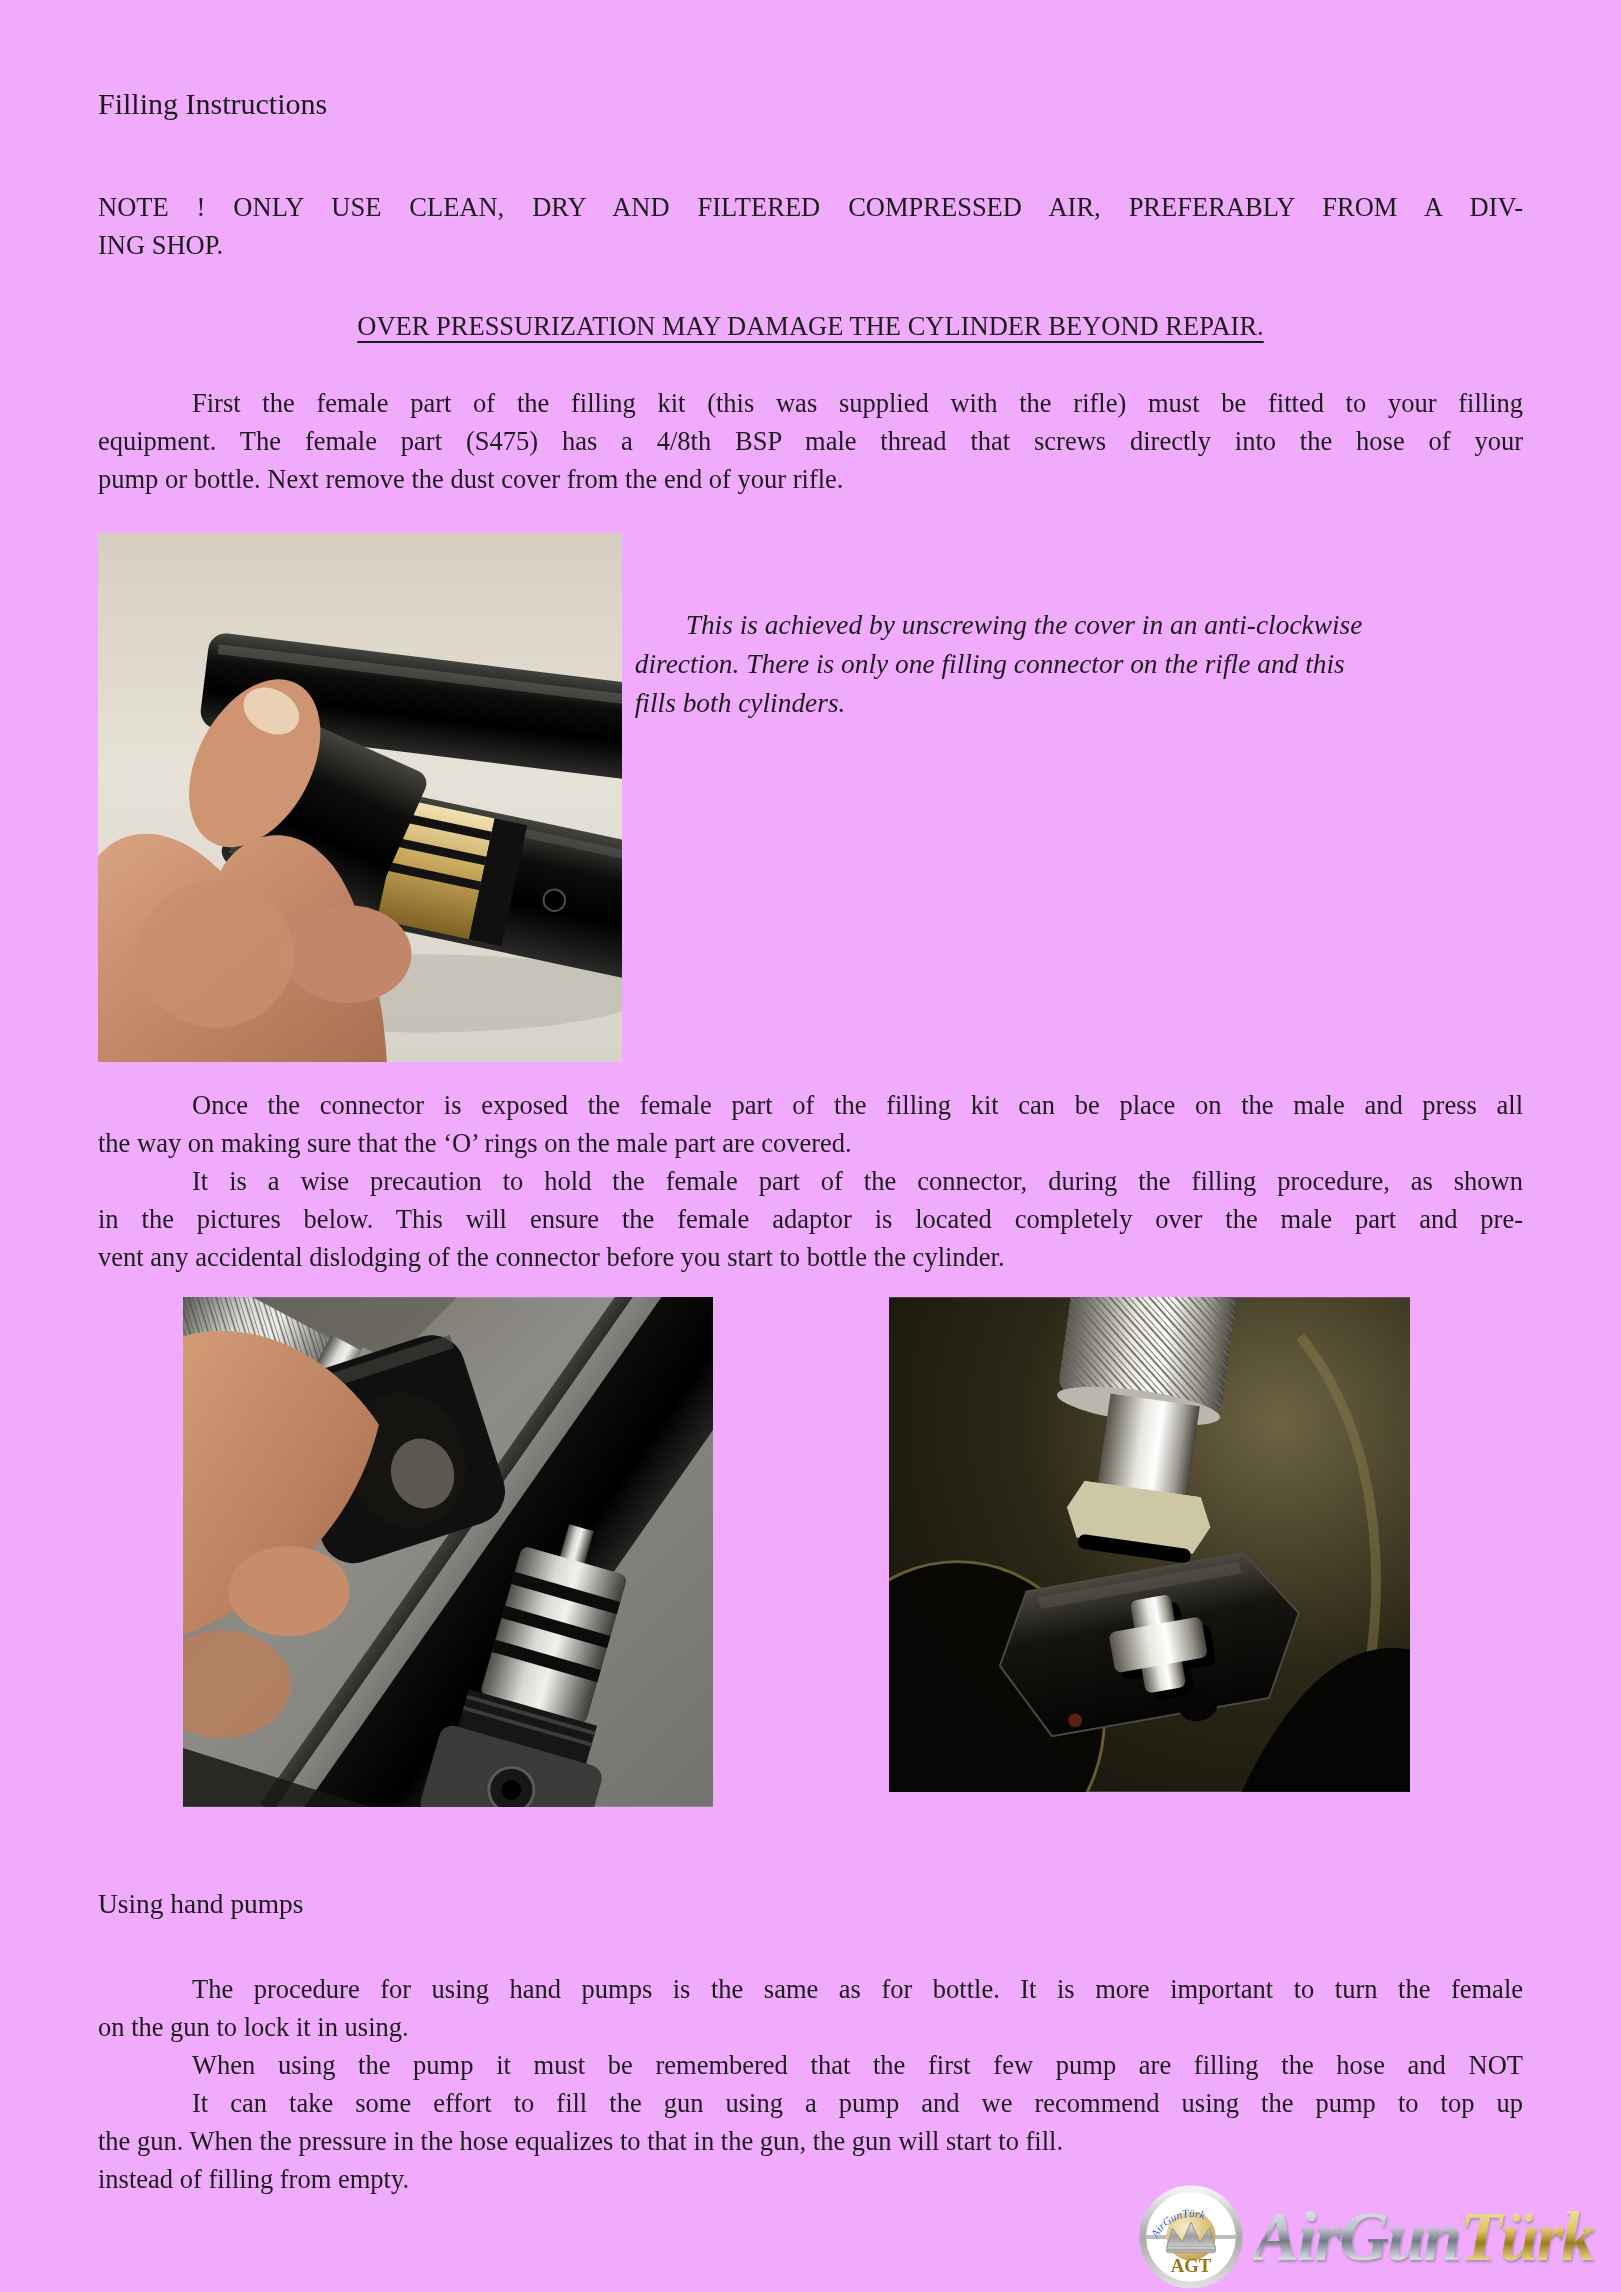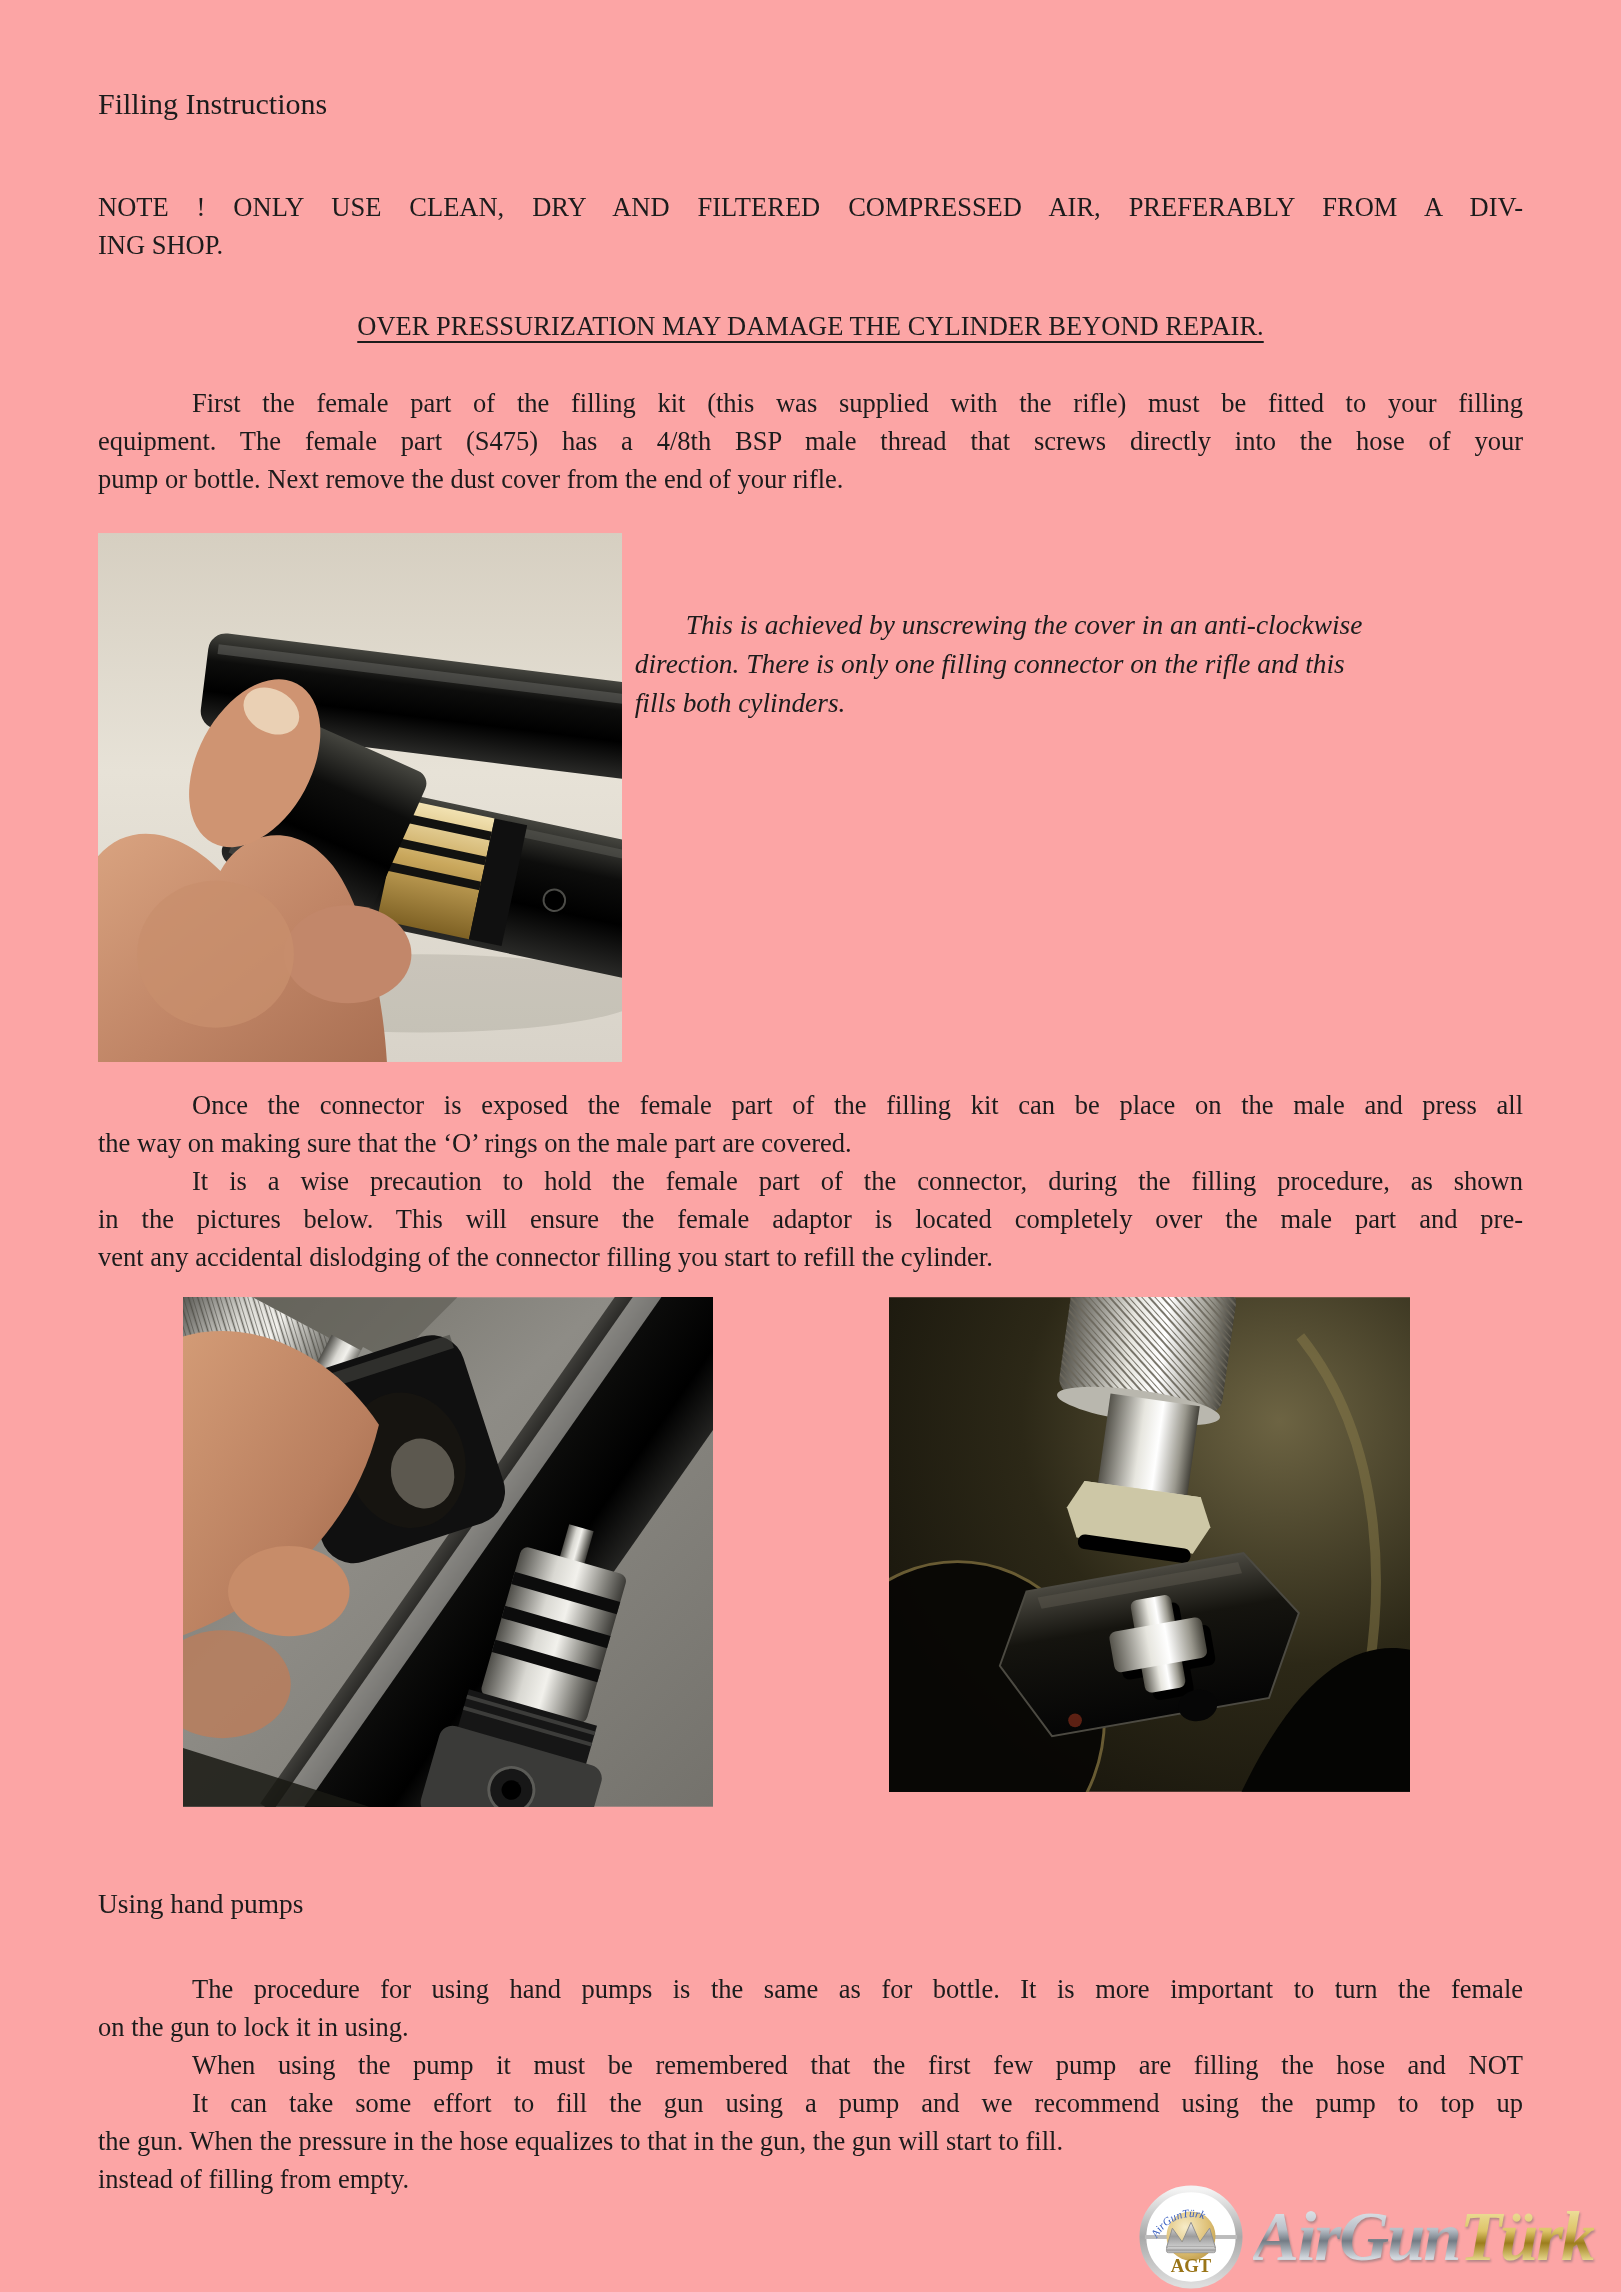--- a/index.html
+++ b/index.html
@@ -1,19 +1,19 @@
 <!DOCTYPE html>
 <html><head>
 <meta charset="utf-8">
 <style>
   html,body{margin:0;padding:0;background:#ffffff;}
   .page{
     position:relative;
     width:1621px;height:2293px;
-    background:#fca5a5;
+    background:#f0abfc;
     font-family:"Liberation Serif", serif;
     color:#1c1c1c;
     overflow:hidden;
     box-sizing:border-box;
     padding:0 98px;
   }
   .title{margin-top:86px;font-size:30px;line-height:35px;}
   .note{margin-top:67px;font-size:26.5px;line-height:38px;}
   .warning{margin-top:43px;font-size:26.5px;line-height:38px;text-align:center;}
   .warning .uline{text-decoration:underline;text-decoration-thickness:2px;text-underline-offset:5.9px;}
@@ -132,21 +132,21 @@
       <div class="line">direction. There is only one filling connector on the rifle and this</div>
       <div class="line">fills both cylinders.</div>
     </div>
   </div>
 
   <div class="para p2">
     <div class="line j ind">Once the connector is exposed the female part of the filling kit can be place on the male and press all</div>
     <div class="line">the way on making sure that the ‘O’ rings on the male part are covered.</div>
     <div class="line j ind">It is a wise precaution to hold the female part of the connector, during the filling procedure, as shown</div>
     <div class="line j">in the pictures below. This will ensure the female adaptor is located completely over the male part and pre-</div>
-    <div class="line">vent any accidental dislodging of the connector filling you start to refill the cylinder.</div>
+    <div class="line">vent any accidental dislodging of the connector before you start to bottle the cylinder.</div>
   </div>
 
   <div class="photorow">
 
     <svg class="photo2" viewBox="0 0 541 520" xmlns="http://www.w3.org/2000/svg">
       <defs>
         <linearGradient id="p2bg" x1="0" y1="0" x2="1" y2="1">
           <stop offset="0" stop-color="#6f6d64"></stop>
             <stop offset="0.4" stop-color="#8e8c86"></stop>
             <stop offset="1" stop-color="#74726c"></stop>

